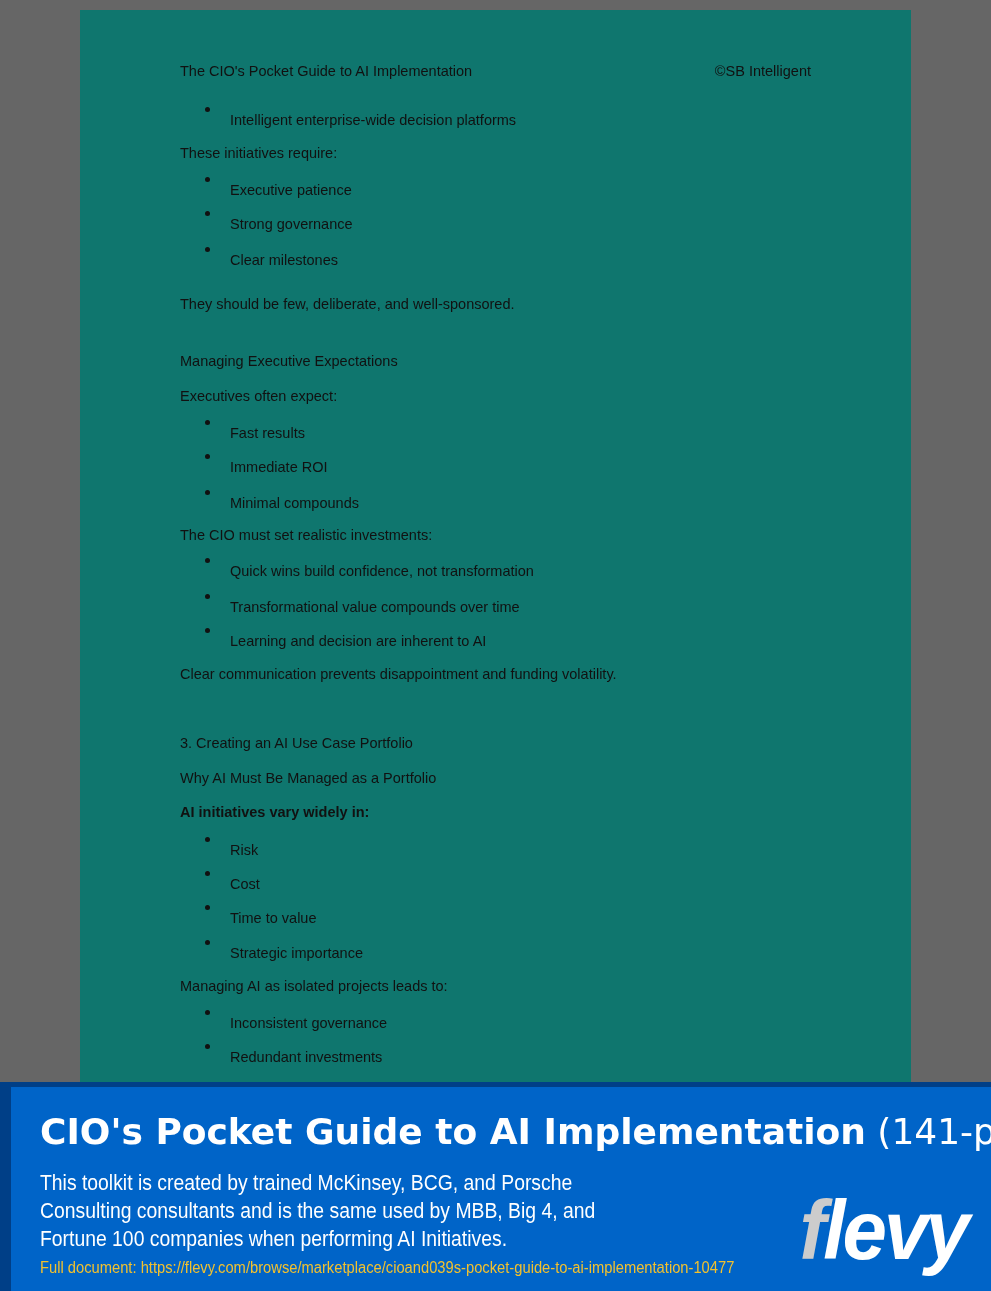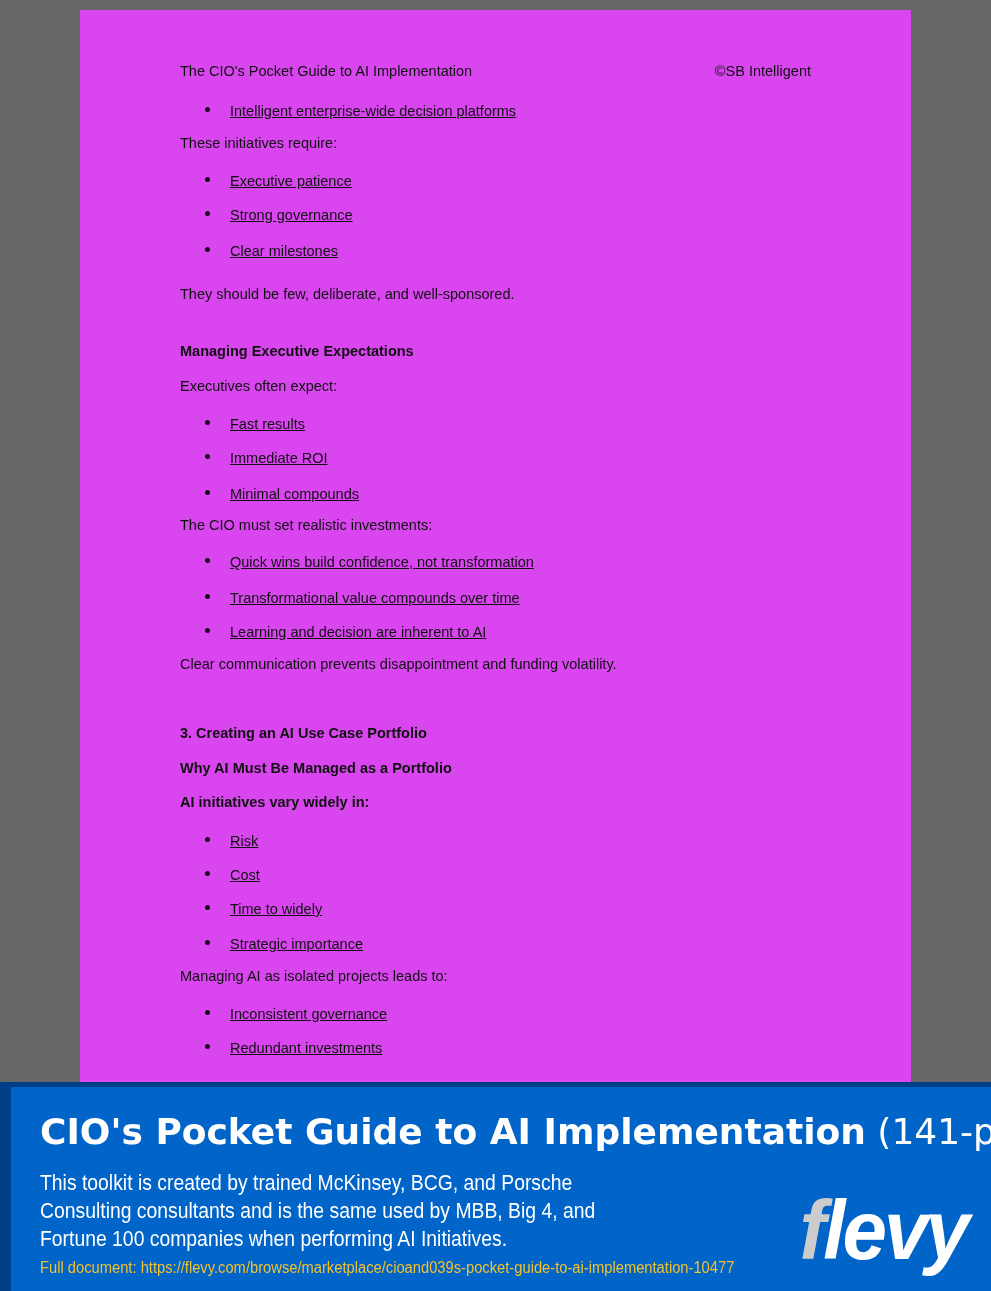--- a/index.html
+++ b/index.html
@@ -3,31 +3,31 @@
 <meta charset="utf-8">
 <style>
   html, body { margin: 0; padding: 0; }
   body {
     width: 991px; height: 1291px; overflow: hidden; position: relative;
     background: #666666;
     font-family: "Liberation Sans", "DejaVu Sans", sans-serif;
   }
   .page {
     position: absolute; left: 80px; top: 10px; width: 831px; height: 1090px;
-    background: #d946ef;
+    background: #0f766e;
   }
   .hdr { position: absolute; top: 53px; left: 100px; right: 100px; font-size: 14.5px; color: #111; }
   .hdr .left { position: absolute; left: 0; top: 0; }
   .hdr .right { position: absolute; right: 0; top: 0; }
   .body { position: absolute; left: 100px; top: 0; width: 640px; font-size: 14.5px; color: #111; }
-  .line { position: absolute; left: 0; white-space: nowrap; }
+  .line { position: absolute; left: 0; white-space: nowrap; margin-top: 10px; }
   .bullet { position: absolute; left: 25px; white-space: nowrap; }
   .bullet .dot { position: absolute; left: 0; top: 7px; width: 5px; height: 5px; border-radius: 50%; background: #111; }
-  .bullet .txt { position: absolute; left: 25px; top: 3px; text-decoration: underline; }
-  .bold { font-weight: bold; }
+  .bullet .txt { position: absolute; left: 25px; top: 12px; }
+  .bold { font-weight: normal; }
 
   .banner {
     position: absolute; left: 0; top: 1082px; width: 991px; height: 209px;
     background: #003f87;
   }
   .banner-inner {
     position: absolute; left: 11px; top: 5px; right: 0; bottom: 0;
     background: #0064c8;
   }
   .b-title { position: absolute; left: 29px; top: 24px; color: #fff; font-size: 36px; white-space: nowrap; font-family: "DejaVu Sans", sans-serif; }
@@ -99,21 +99,21 @@
       <div class="bullet" style="top: 820px;">
         <span class="dot"></span>
         <span class="txt">Risk</span>
       </div>
       <div class="bullet" style="top: 854px;">
         <span class="dot"></span>
         <span class="txt">Cost</span>
       </div>
       <div class="bullet" style="top: 888px;">
         <span class="dot"></span>
-        <span class="txt">Time to widely</span>
+        <span class="txt">Time to value</span>
       </div>
       <div class="bullet" style="top: 923px;">
         <span class="dot"></span>
         <span class="txt">Strategic importance</span>
       </div>
       <div class="line" style="top: 958px;">Managing AI as isolated projects leads to:</div>
       <div class="bullet" style="top: 993px;">
         <span class="dot"></span>
         <span class="txt">Inconsistent governance</span>
       </div>

